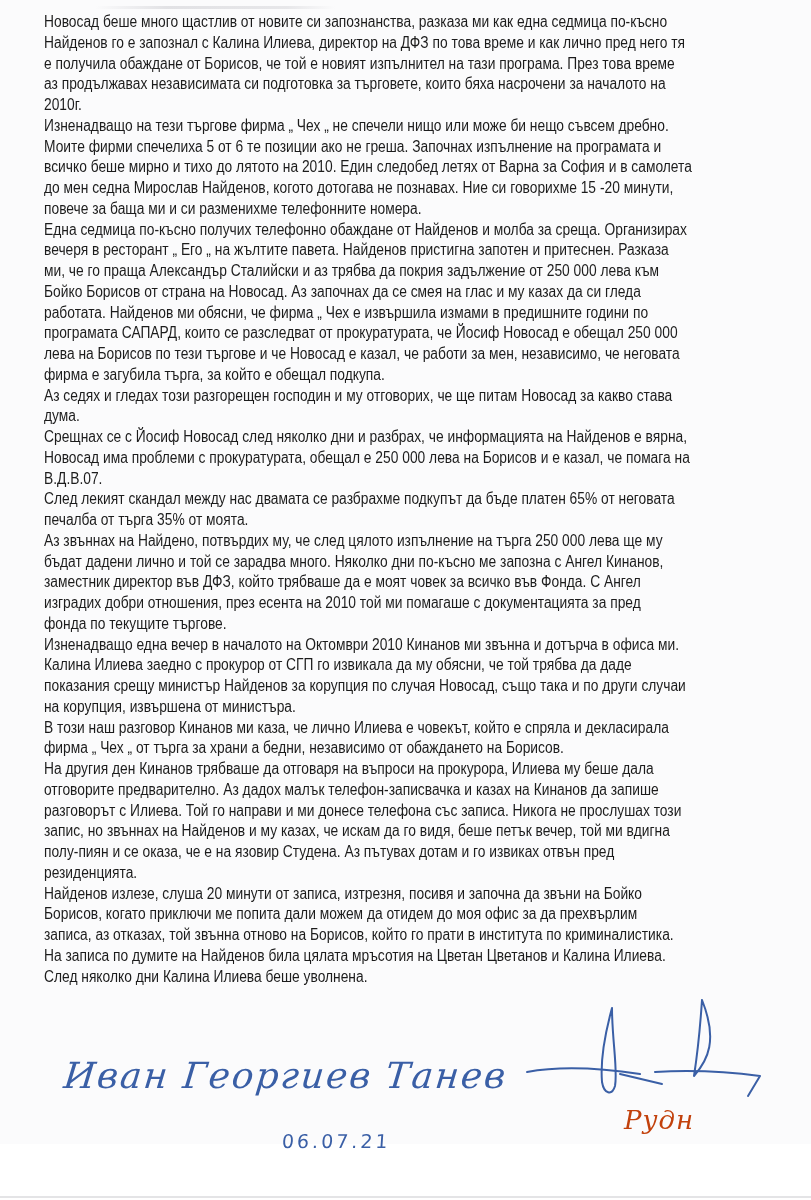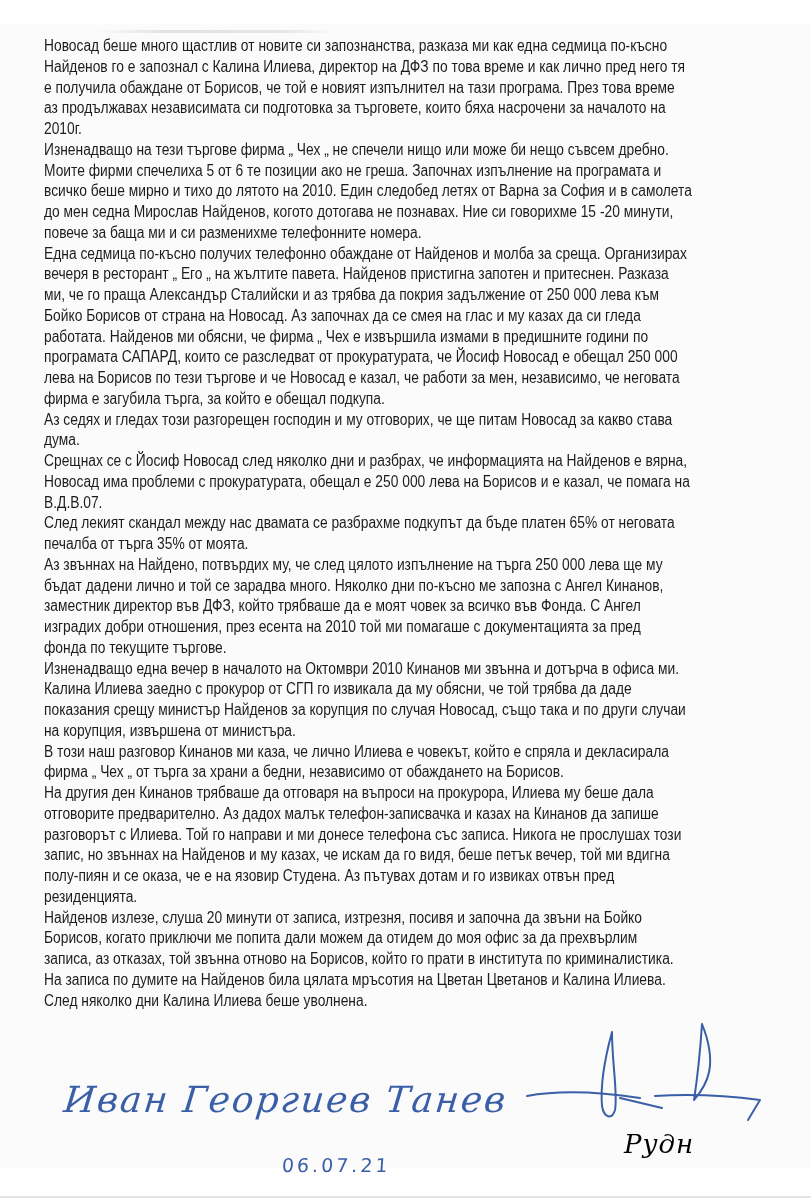--- a/index.html
+++ b/index.html
@@ -3,21 +3,20 @@
 <meta charset="utf-8">
 <style>
   html, body { margin: 0; padding: 0; }
   body {
     width: 811px; height: 1200px; background: #ffffff; position: relative; overflow: hidden;
     font-family: "Liberation Sans", sans-serif;
   }
   .paper {
     position: absolute; left: 0; top: 0; width: 811px; height: 1144px;
     background: #fbfbfc;
-    margin-top: 24px;
   }
   .scan-smudge {
     position: absolute; left: 95px; top: 6px; width: 240px; height: 3px;
     background: linear-gradient(90deg, rgba(200,200,205,0) 0%, rgba(200,200,205,0.5) 30%, rgba(200,200,205,0.4) 80%, rgba(200,200,205,0) 100%);
   }
   .body-text {
     position: absolute; left: 44px; top: 12px; width: 760px;
     color: #1c1c1c; font-size: 15.6px; line-height: 20.75px;
     transform: scaleX(0.885); transform-origin: left top;
     white-space: nowrap;
@@ -31,21 +30,21 @@
     position: absolute; left: 64px; top: 65px; color: #3a5fa6;
     font-family: "DejaVu Serif", serif; font-style: italic; font-size: 36px;
     letter-spacing: 2px; transform: skewX(-6deg);
   }
   .sig-date {
     position: absolute; left: 282px; top: 140px; color: #3a5fa6;
     font-family: "DejaVu Sans", sans-serif; font-size: 19px; letter-spacing: 3px;
     transform: skewX(-4deg);
   }
   .sig-date2 {
-    position: absolute; left: 410px; top: 111px; color: #000000;
+    position: absolute; left: 410px; top: 111px; color: #c2410c;
     font-family: "DejaVu Serif", serif; font-style: italic; font-size: 26px; letter-spacing: 1px;
   }
   .bottom-rule {
     position: absolute; left: 0; top: 1196px; width: 811px; height: 2px; background: #e4e4e6;
   }
 </style>
 </head>
 <body>
 
 <div class="paper">

